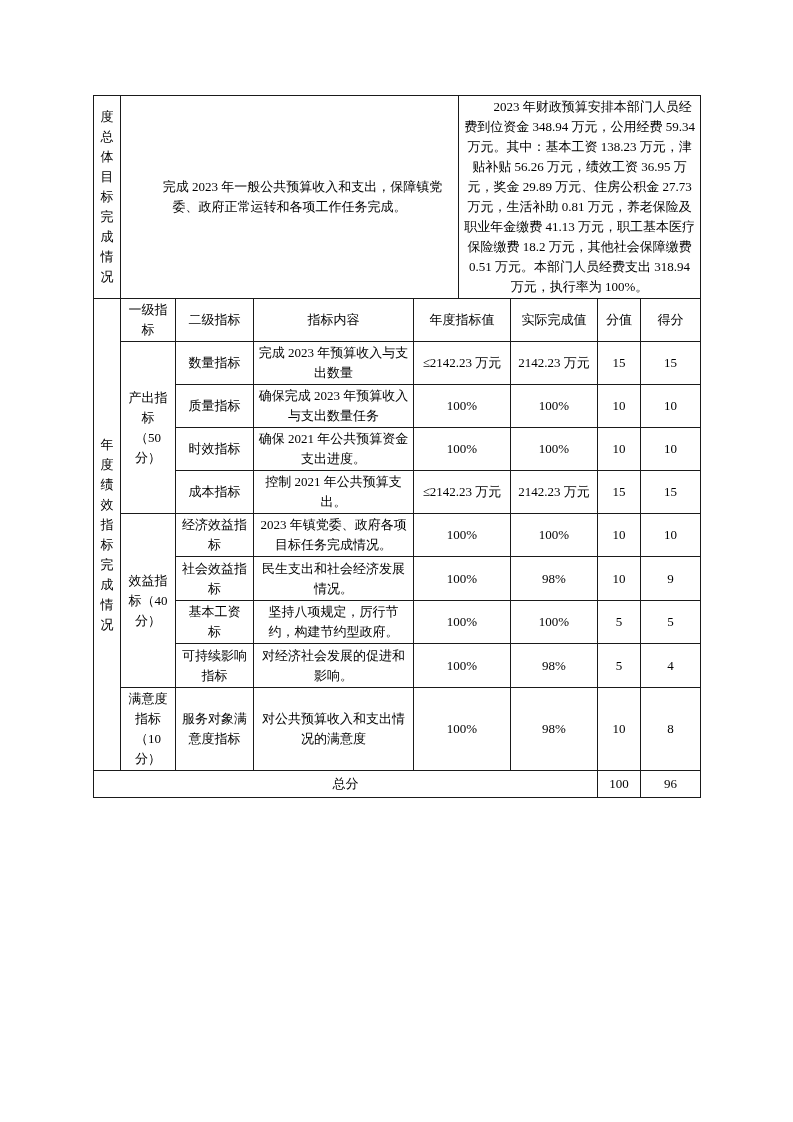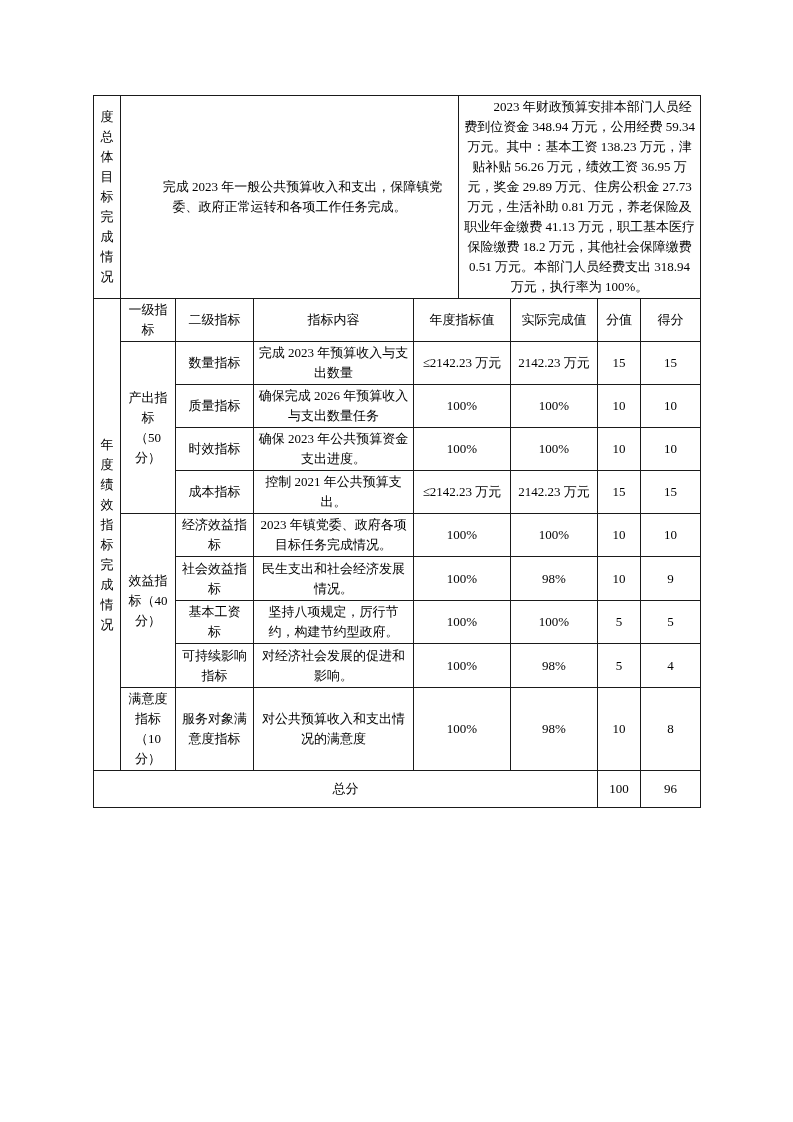--- a/index.html
+++ b/index.html
@@ -53,21 +53,21 @@
   .rH  { height: 41px; }
   .r1  { height: 42px; }
   .r2  { height: 43px; margin-top: 48px; }
   .r3  { height: 42px; }
   .r4  { height: 43px; }
   .r5  { height: 43px; }
   .r6  { height: 44px; }
   .r7  { height: 41px; }
   .r8  { height: 44px; }
   .r9  { height: 79px; }
-  .r10 { height: 37px; }
+  .r10 { height: 27px; }
 </style>
 </head>
 <body>
 
 <div class="page">
   <table class="perf">
     <colgroup>
       <col style="width:27px">
         <col style="width:55px">
         <col style="width:78px">
@@ -123,30 +123,30 @@
       <td>数量指标</td>
       <td class="left">完成 2023 年预算收入与支出数量</td>
       <td colspan="2">≤2142.23 万元</td>
       <td>2142.23 万元</td>
       <td>15</td>
       <td>15</td>
     </tr>
 
     <tr class="r2">
       <td>质量指标</td>
-      <td class="left">确保完成 2026 年预算收入与支出数量任务</td>
+      <td class="left">确保完成 2023 年预算收入与支出数量任务</td>
       <td colspan="2">100%</td>
       <td>100%</td>
       <td>10</td>
       <td>10</td>
     </tr>
 
     <tr class="r3">
       <td>时效指标</td>
-      <td class="left">确保 2023 年公共预算资金支出进度。</td>
+      <td class="left">确保 2021 年公共预算资金支出进度。</td>
       <td colspan="2">100%</td>
       <td>100%</td>
       <td>10</td>
       <td>10</td>
     </tr>
 
     <tr class="r4">
       <td>成本指标</td>
       <td class="left">控制 2021 年公共预算支出。</td>
       <td colspan="2">≤2142.23 万元</td>

